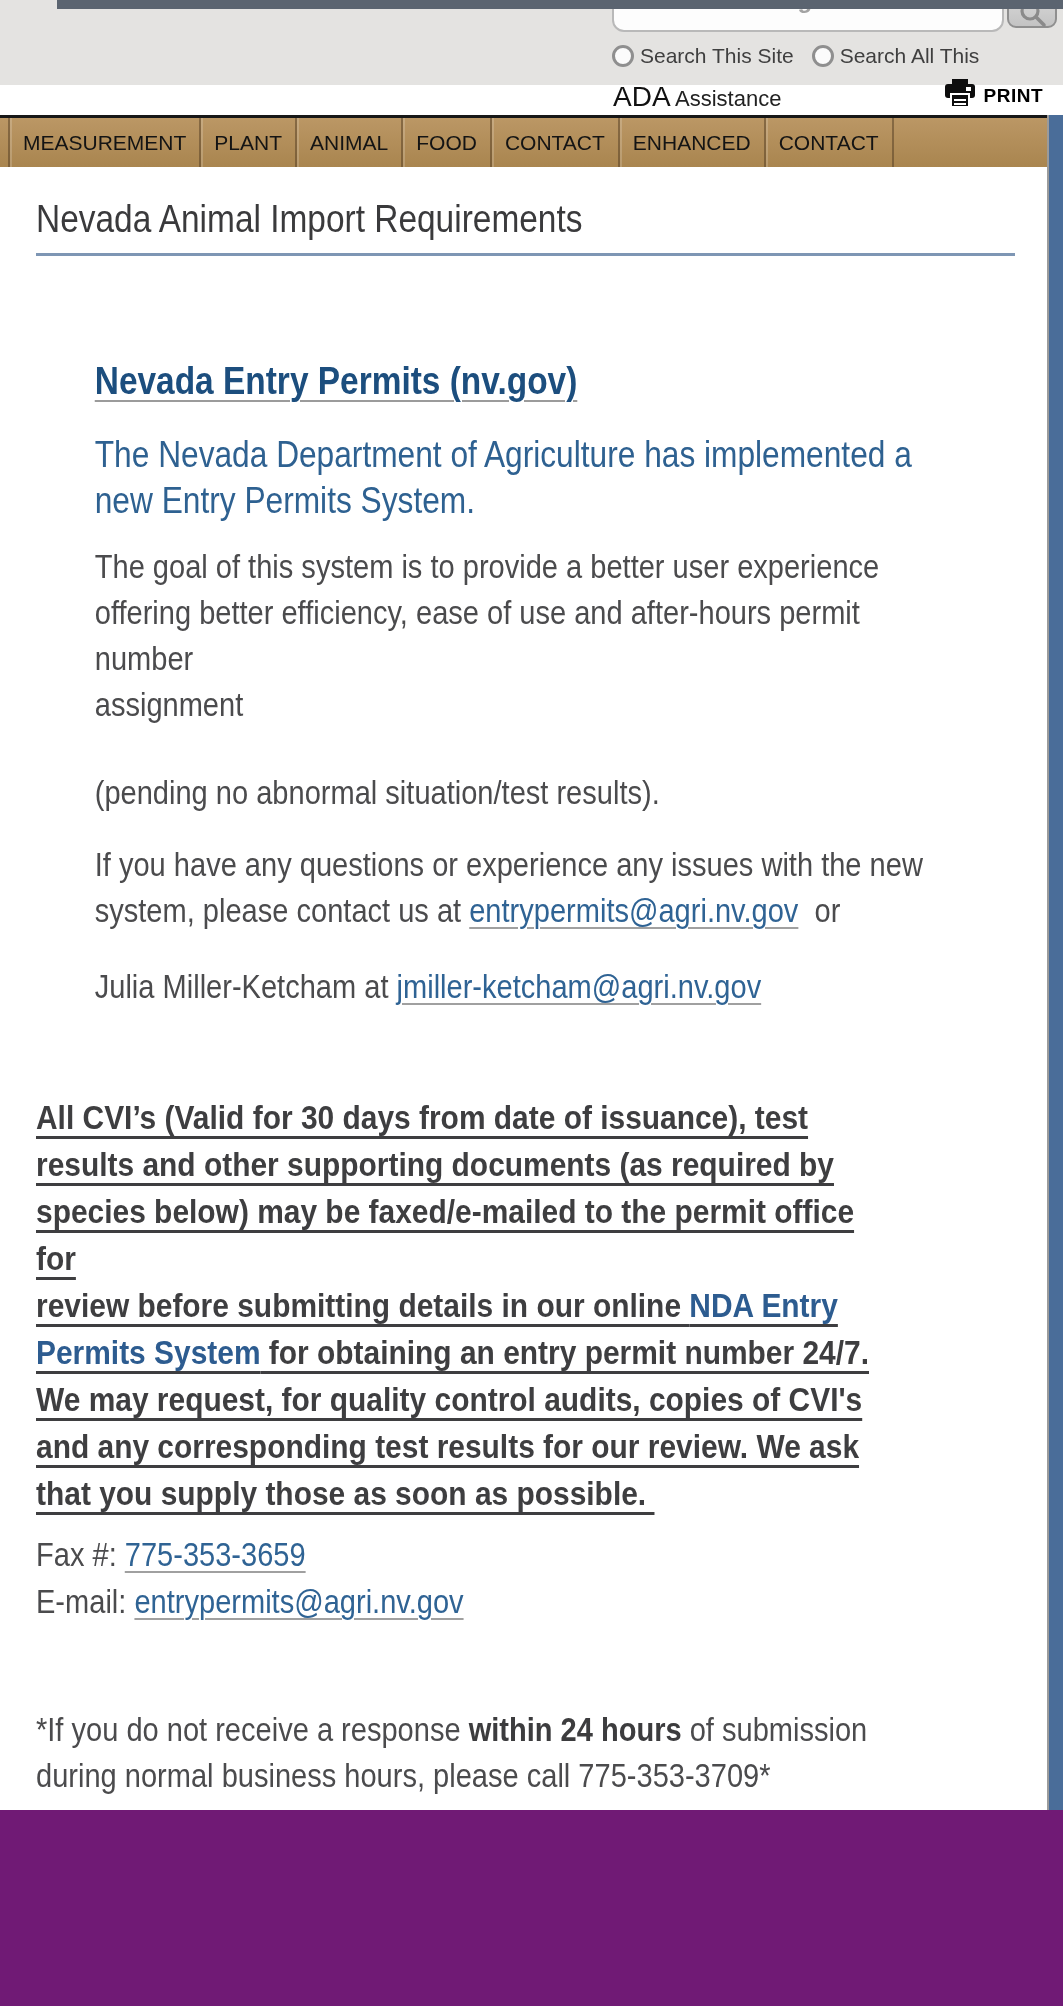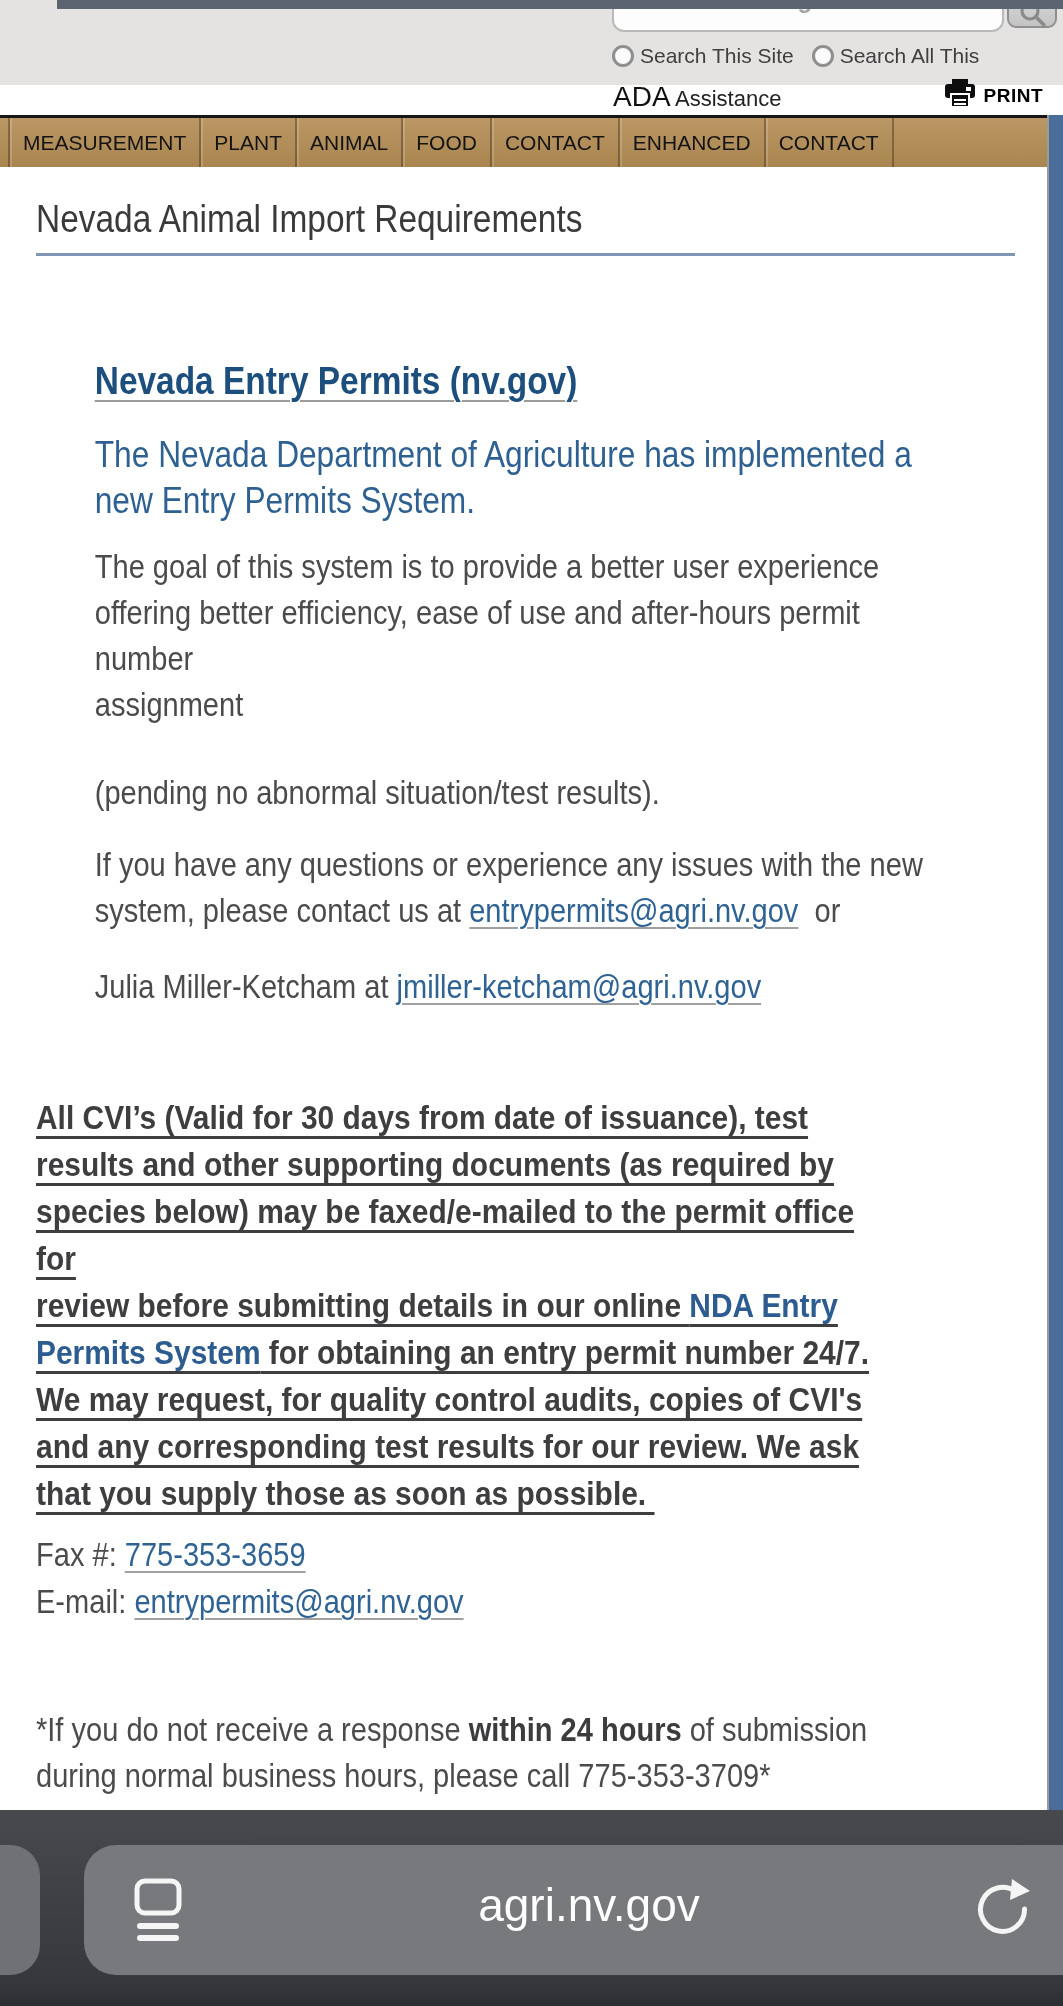--- a/index.html
+++ b/index.html
@@ -174,33 +174,14 @@
 that you supply those as soon as possible.&nbsp;</span></div>
 
     <div class="faxmail sqz-l"><span>Fax #: </span><span class="link">775-353-3659</span><span>
 E-mail: </span><span class="link">entrypermits@agri.nv.gov</span></div>
 
     <div class="note sqz-l"><span>*If you do not receive a response </span><b>within 24 hours</b><span> of submission
 during normal business hours, please call 775-353-3709*</span></div>
 
   </div>
 
-  <div class="bottom-bar">
-    <div class="tab-fragment"></div>
-    <div class="url-pill">
-      <span class="pill-page-icon">
-        <svg width="56" height="66" viewBox="0 0 56 66">
-          <rect x="5" y="4" width="42" height="32" rx="8" fill="none" stroke="#f5f5f5" stroke-width="5"></rect>
-          <rect x="5" y="46" width="42" height="6" rx="3" fill="#f5f5f5"></rect>
-          <rect x="5" y="58" width="42" height="6" rx="3" fill="#f5f5f5"></rect>
-        </svg>
-      </span>
-      <span class="url-text">agri.nv.gov</span>
-      <span class="pill-reload-icon">
-        <svg width="62" height="64" viewBox="0 0 62 64">
-          <path d="M44 15 A22 22 0 1 0 52.5 32" fill="none" stroke="#f5f5f5" stroke-width="5" stroke-linecap="round"></path>
-          <polygon points="40,2 58,14 38,23" fill="#f5f5f5"></polygon>
-        </svg>
-      </span>
-    </div>
-  </div>
 
 </div>
 
 </body></html>

